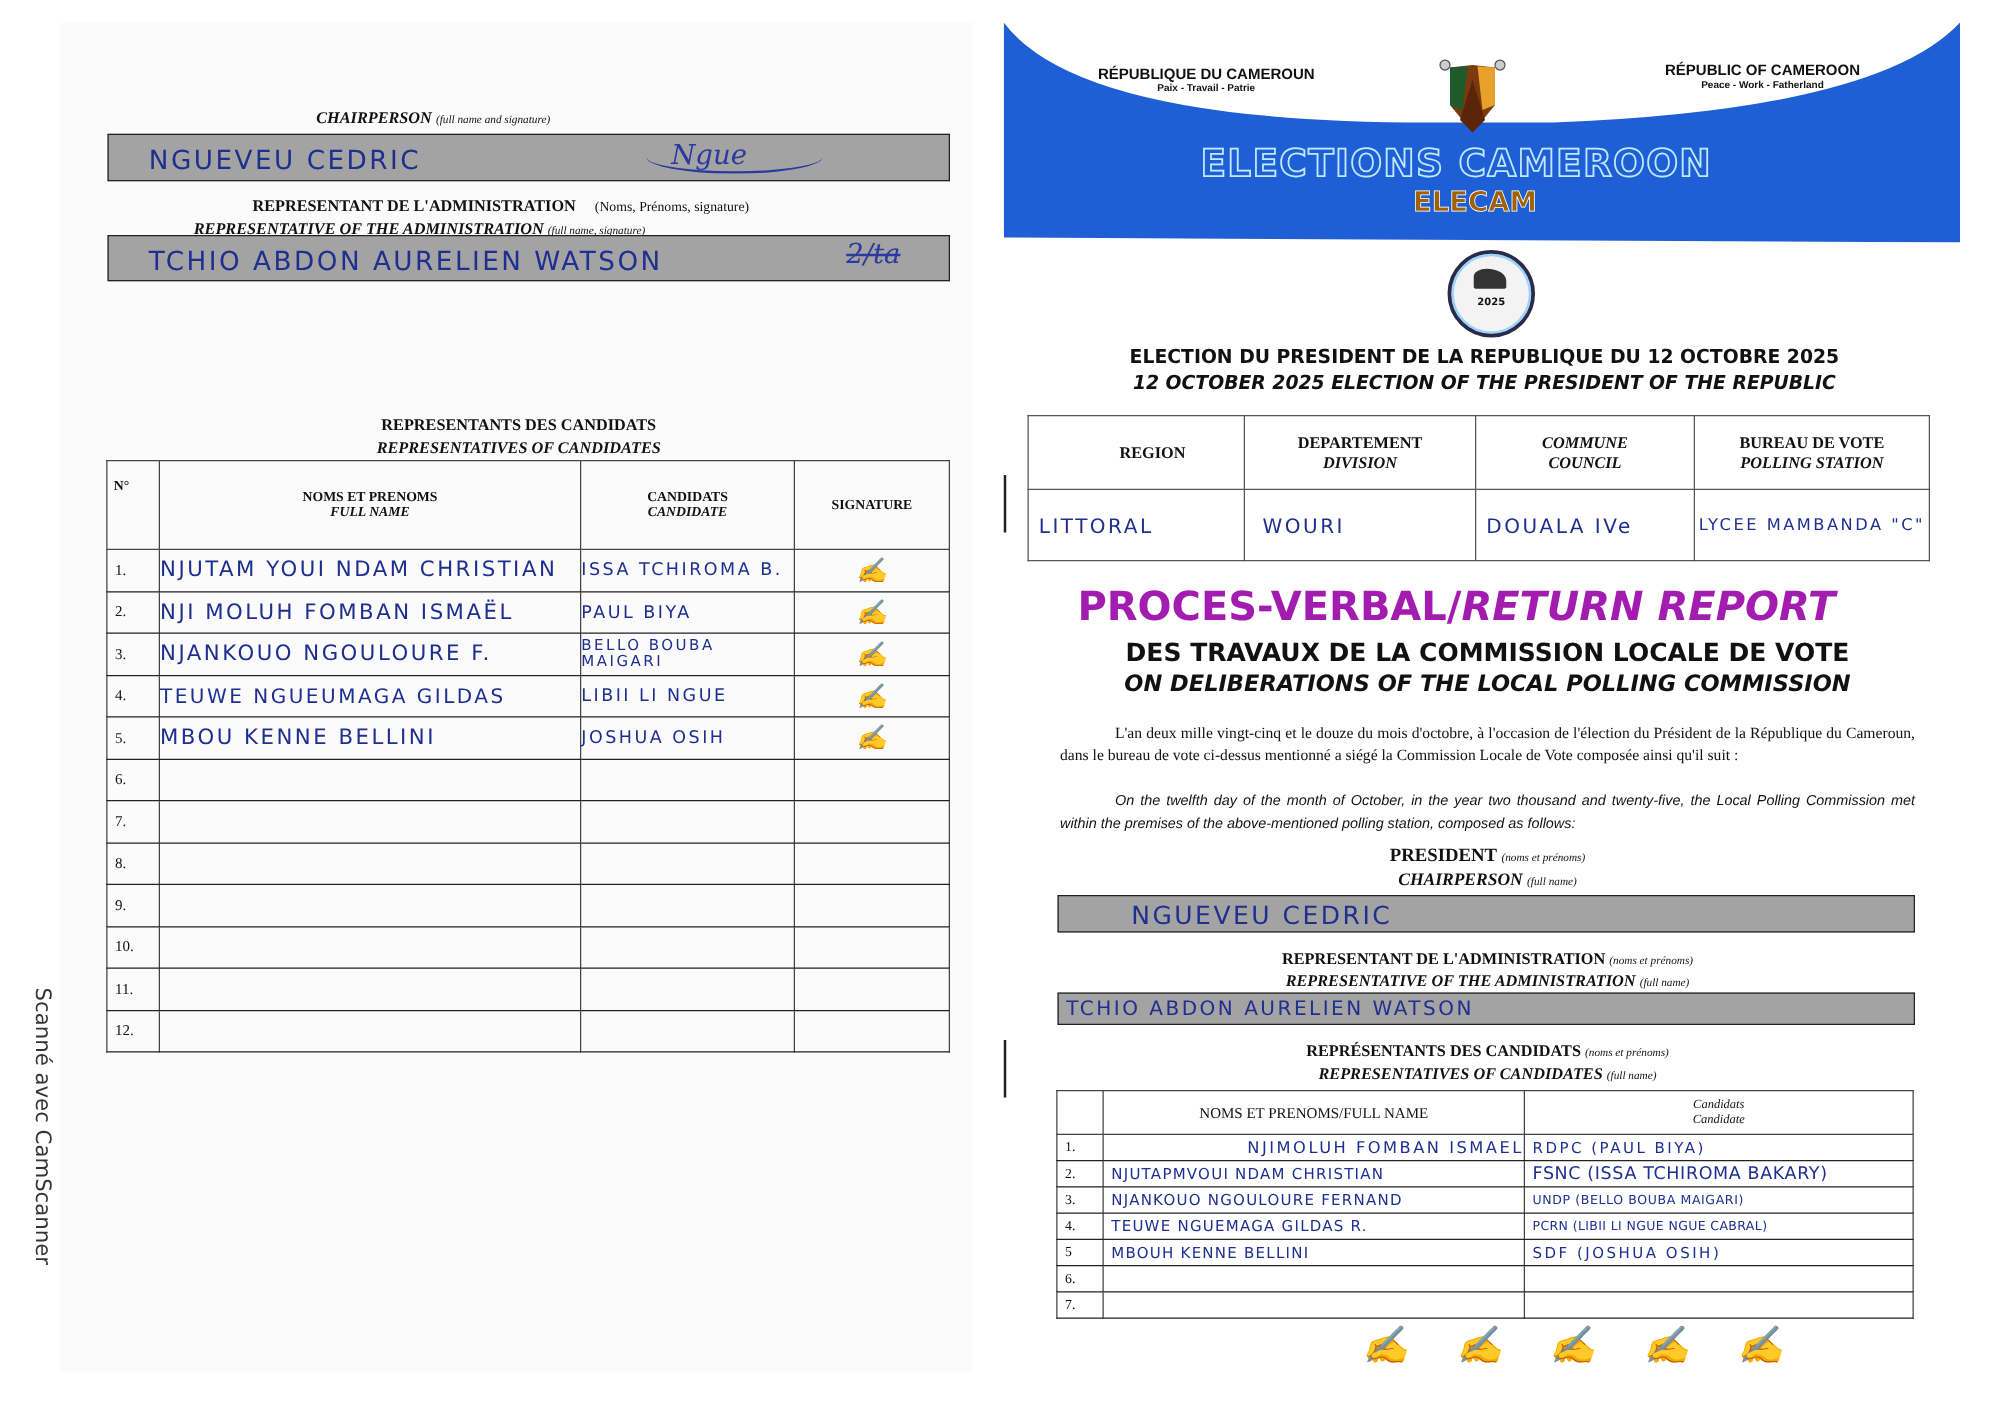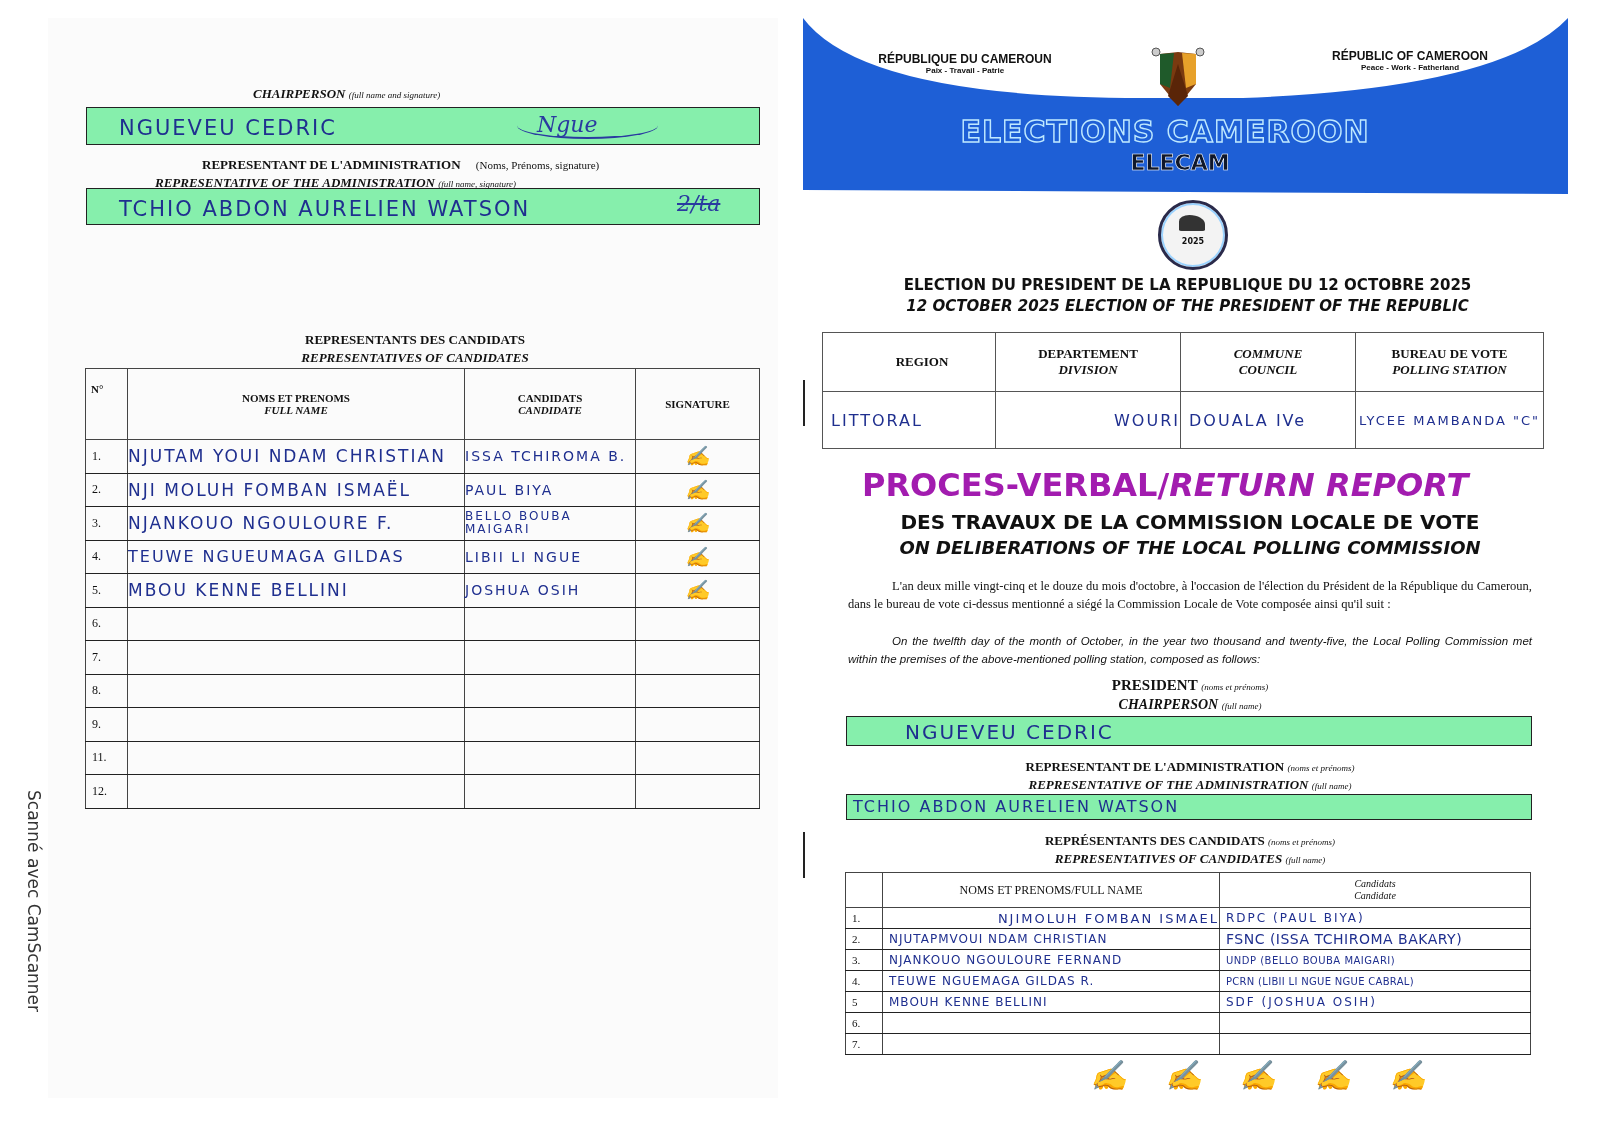--- a/index.html
+++ b/index.html
@@ -2,21 +2,21 @@
 <html><head>
 <meta charset="utf-8">
 <style>
   html,body{margin:0;padding:0;}
   body{width:1600px;height:1131px;background:#ffffff;position:relative;overflow:hidden;font-family:"Liberation Serif",serif;color:#111;}
   .abs{position:absolute;}
   .hand{font-family:"DejaVu Sans",sans-serif;color:#1f2f8f;letter-spacing:2px;font-weight:normal;}
   .serif-b{font-family:"Liberation Serif",serif;font-weight:bold;}
   .serif-bi{font-family:"Liberation Serif",serif;font-weight:bold;font-style:italic;}
   .small-i{font-style:italic;font-weight:normal;font-size:9px;}
-  .box{position:absolute;border:1.5px solid #222;background:#86efac;}
+  .box{position:absolute;border:1.5px solid #222;background:#a3a3a3;}
   
   #left-page{left:48px;top:18px;width:730px;height:1080px;background:#fbfbfb;}
   .ltable{position:absolute;left:85px;top:368px;width:675px;border-collapse:collapse;}
   .ltable td,.ltable th{border:1px solid #444;padding:0;}
   .ltable th{font-size:11px;font-family:"Liberation Serif",serif;font-weight:bold;text-align:center;height:56px;}
   .ltable td{height:32.5px;font-size:12px;vertical-align:middle;}
   .ltable tr.row td{border-bottom:1.8px solid #222;}
   .num{font-family:"Liberation Serif",serif;font-size:12px;padding-left:6px !important;width:30px;}
   .rtable{position:absolute;left:845px;top:872px;width:686px;border-collapse:collapse;}
   .rtable td,.rtable th{border:1px solid #444;padding:0;}
@@ -129,20 +129,26 @@
         <td></td>
         <td></td>
     </tr>
     <tr class="row">
       <td class="num">9.</td>
         <td></td>
         <td></td>
         <td></td>
     </tr>
     <tr class="row">
+      <td class="num">10.</td>
+        <td></td>
+        <td></td>
+        <td></td>
+    </tr>
+    <tr class="row">
       <td class="num">11.</td>
         <td></td>
         <td></td>
         <td></td>
     </tr>
     <tr class="row">
       <td class="num">12.</td>
         <td></td>
         <td></td>
         <td></td>
@@ -166,21 +172,21 @@
 </div>
 <svg class="abs" style="left:1150px;top:44px;" width="56" height="64" viewBox="0 0 56 64">
   <path d="M10 10 L28 8 L46 10 L46 40 L28 62 L10 40 Z" fill="#7a3a10"></path>
   <path d="M10 10 L24 9 L20 44 L10 40 Z" fill="#1f5a2a"></path>
   <path d="M32 9 L46 10 L46 40 L36 44 Z" fill="#e7a12a"></path>
   <path d="M28 20 L38 52 L28 62 L18 52 Z" fill="#5a2508"></path>
   <circle cx="6" cy="8" r="4" fill="#ccc" stroke="#555"></circle>
   <circle cx="50" cy="8" r="4" fill="#ccc" stroke="#555"></circle>
 </svg>
 <div class="abs center" style="left:950px;top:114px;width:430px;font-family:'DejaVu Sans',sans-serif;font-weight:bold;font-size:30px;color:#1e5fd6;-webkit-text-stroke:1.4px #bfe9ff;letter-spacing:1px;">ELECTIONS CAMEROON</div>
-<div class="abs center" style="left:1080px;top:150px;width:200px;font-family:'DejaVu Sans',sans-serif;font-weight:bold;font-size:22px;color:#0f172a;-webkit-text-stroke:0.6px #ffffff;">ELECAM</div>
+<div class="abs center" style="left:1080px;top:150px;width:200px;font-family:'DejaVu Sans',sans-serif;font-weight:bold;font-size:22px;color:#a16207;-webkit-text-stroke:0.6px #ffffff;">ELECAM</div>
 
 <div class="abs" style="left:1158px;top:200px;width:64px;height:64px;border-radius:50%;border:3px solid #2a2a4a;box-shadow:0 0 0 2px #9bd3ff inset;background:#f3f3f3;">
   <div style="position:absolute;left:18px;top:12px;width:26px;height:16px;background:#333;border-radius:40% 60% 10% 10%;"></div>
   <div style="position:absolute;left:0;top:34px;width:64px;text-align:center;font-size:8px;font-weight:bold;font-family:'DejaVu Sans',sans-serif;">2025</div>
 </div>
 
 <div class="abs center" style="left:830px;top:276px;width:715px;font-family:'DejaVu Sans',sans-serif;font-weight:bold;font-size:15.5px;transform:scaleX(0.97);">ELECTION DU PRESIDENT DE LA REPUBLIQUE DU 12 OCTOBRE 2025</div>
 <div class="abs center" style="left:830px;top:297px;width:715px;font-family:'DejaVu Sans',sans-serif;font-weight:bold;font-style:italic;font-size:15.5px;transform:scaleX(0.97);">12 OCTOBER 2025 ELECTION OF THE PRESIDENT OF THE REPUBLIC</div>
 
 <table class="itable">
@@ -197,21 +203,21 @@
       <div>COMMUNE</div>
       <div>COUNCIL</div>
     </th>
     <th>
       <div>BUREAU DE VOTE</div>
       <div style="font-style:italic;">POLLING STATION</div>
     </th>
   </tr>
   <tr>
     <td class="hand" style="text-align:left;padding-left:8px;">LITTORAL</td>
-    <td class="hand" style="text-align:right;padding-left:14px;">WOURI</td>
+    <td class="hand" style="text-align:left;padding-left:14px;">WOURI</td>
     <td class="hand" style="text-align:left;padding-left:8px;">DOUALA IVe</td>
     <td class="hand" style="font-size:13px;">LYCEE MAMBANDA "C"</td>
   </tr>
 </tbody>
   </table>
 
 <div class="abs" style="left:862px;top:466px;width:680px;font-family:'DejaVu Sans',sans-serif;font-weight:bold;font-size:32px;color:#a21caf;white-space:nowrap;">
   <span>PROCES-VERBAL/</span><span style="font-style:italic;">RETURN REPORT</span>
 </div>
 <div class="abs center" style="left:850px;top:510px;width:680px;font-family:'DejaVu Sans',sans-serif;font-weight:bold;font-size:20px;white-space:nowrap;">DES TRAVAUX DE LA COMMISSION LOCALE DE VOTE</div>

